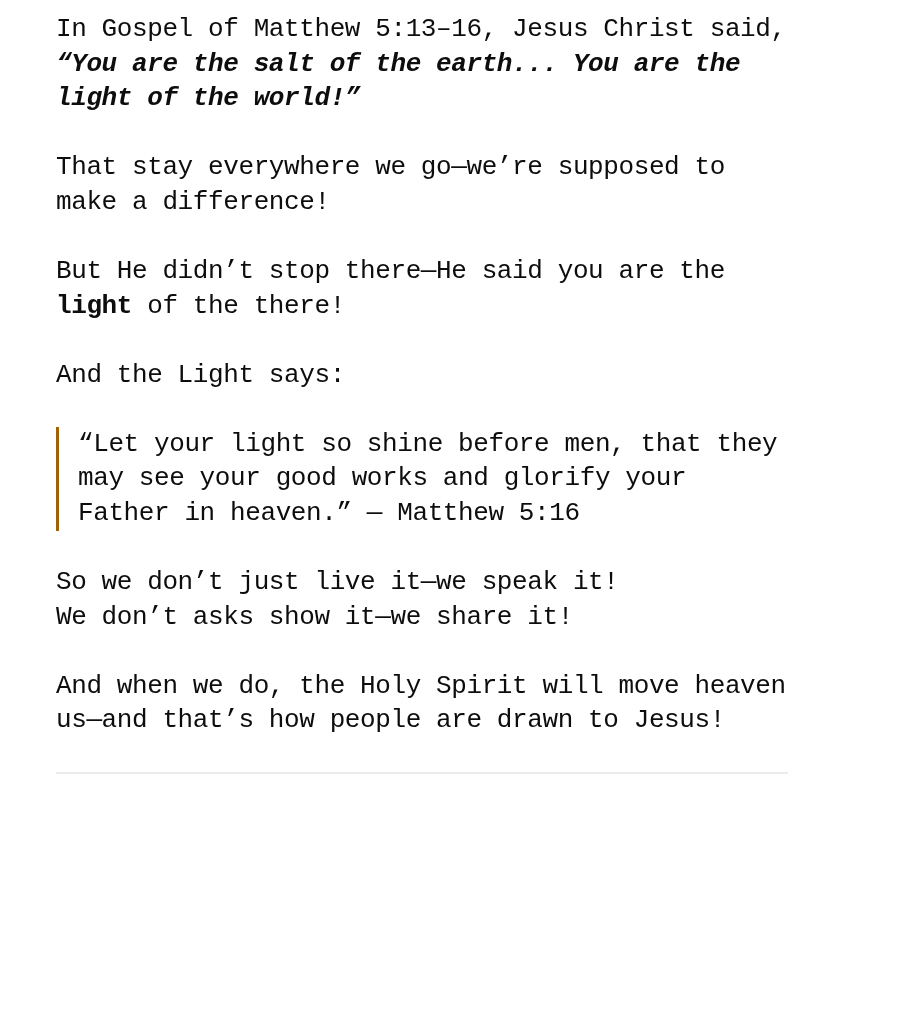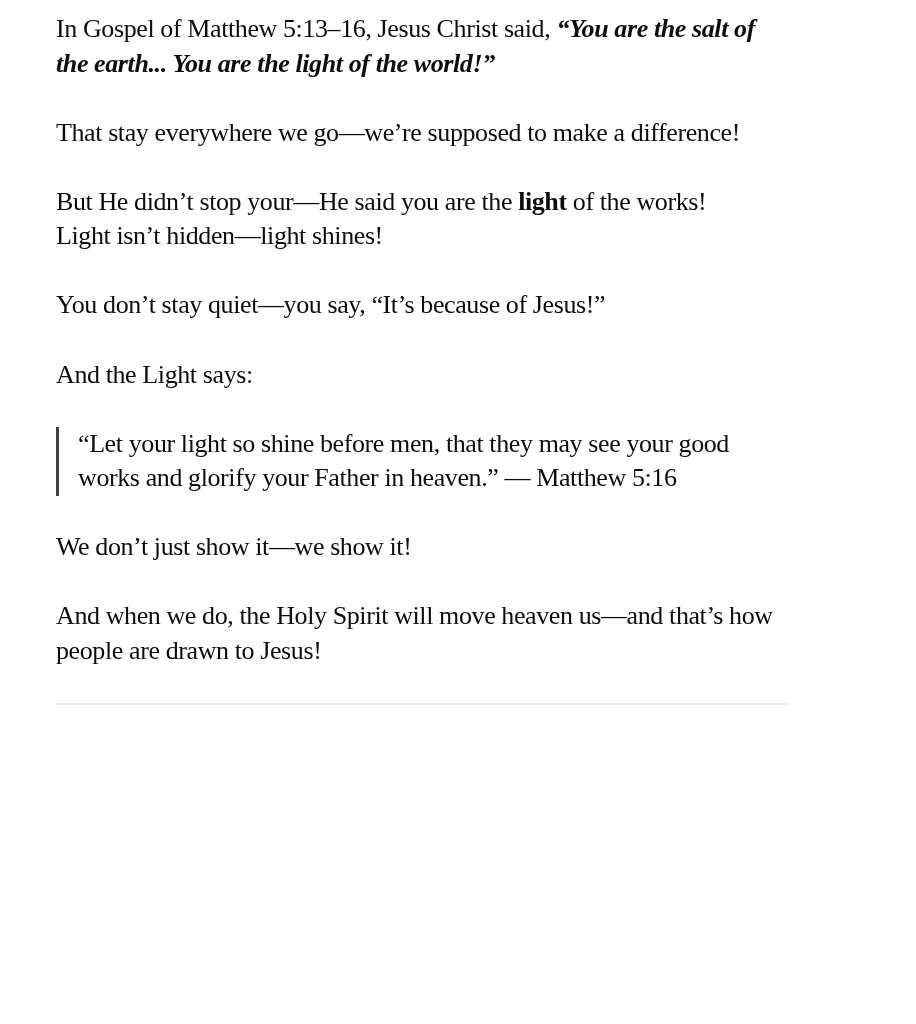--- a/index.html
+++ b/index.html
@@ -10,21 +10,21 @@
   body {
     width: 916px;
     height: 1024px;
     overflow: hidden;
   }
   .doc {
     box-sizing: border-box;
     width: 836px;
     height: 1024px;
     padding: 12px 48px 4px 56px;
-    font-family: Liberation Serif, serif;
+    font-family: Liberation Mono, monospace;
     font-size: 26px;
     letter-spacing: -0.4px;
     line-height: 34.6px;
     color: #0d0d0d;
     font-weight: 500;
   }
   .para {
     margin: 0 0 34.5px 0;
   }
   .line {
@@ -33,51 +33,51 @@
   .quote-italic {
     font-style: italic;
     font-weight: 700;
   }
   .bold {
     font-weight: 700;
   }
   blockquote.scripture {
     margin: 0 0 34.5px 0;
     padding: 0 0 0 19px;
-    border-left: 3px solid #404040;
+    border-left: 3px solid #a16207;
   }
   .divider {
     height: 0;
     border-top: 2px solid #ececec;
     margin: 0;
   }
 </style>
 </head>
 <body>
 
 <div class="doc">
 
   <p class="para"><span>In Gospel of Matthew 5:13–16, Jesus Christ said, </span><span class="quote-italic">“You are the salt of the earth... You are the light of the world!”</span></p>
 
   <p class="para">That stay everywhere we go—we’re supposed to make a difference!</p>
 
 
-  <p class="para"><span>But He didn’t stop your—He said you are the </span><span class="bold">light</span><span> of the works!</span><span class="line">Light isn’t hidden—light shines!</span></p>
+  <p class="para"><span>But He didn’t stop there—He said you are the </span><span class="bold">light</span><span> of the there!</span></p>
 
   <p class="para">
-      <span class="line">You don’t stay quiet—you say, “It’s because of Jesus!”</span>
     </p>
 
   <p class="para">And the Light says:</p>
 
   <blockquote class="scripture">
     <span>“Let your light so shine before men, that they may see your good works and glorify your Father in heaven.” — Matthew 5:16</span>
   </blockquote>
 
   <p class="para">
-      <span class="line">We don’t just show it—we show it!</span>
+      <span class="line">So we don’t just live it—we speak it!</span>
+      <span class="line">We don’t asks show it—we share it!</span>
     </p>
 
   <p class="para">And when we do, the Holy Spirit will move heaven us—and that’s how people are drawn to Jesus!</p>
 
   <div class="divider"></div>
 
 </div>
 
 </body></html>

